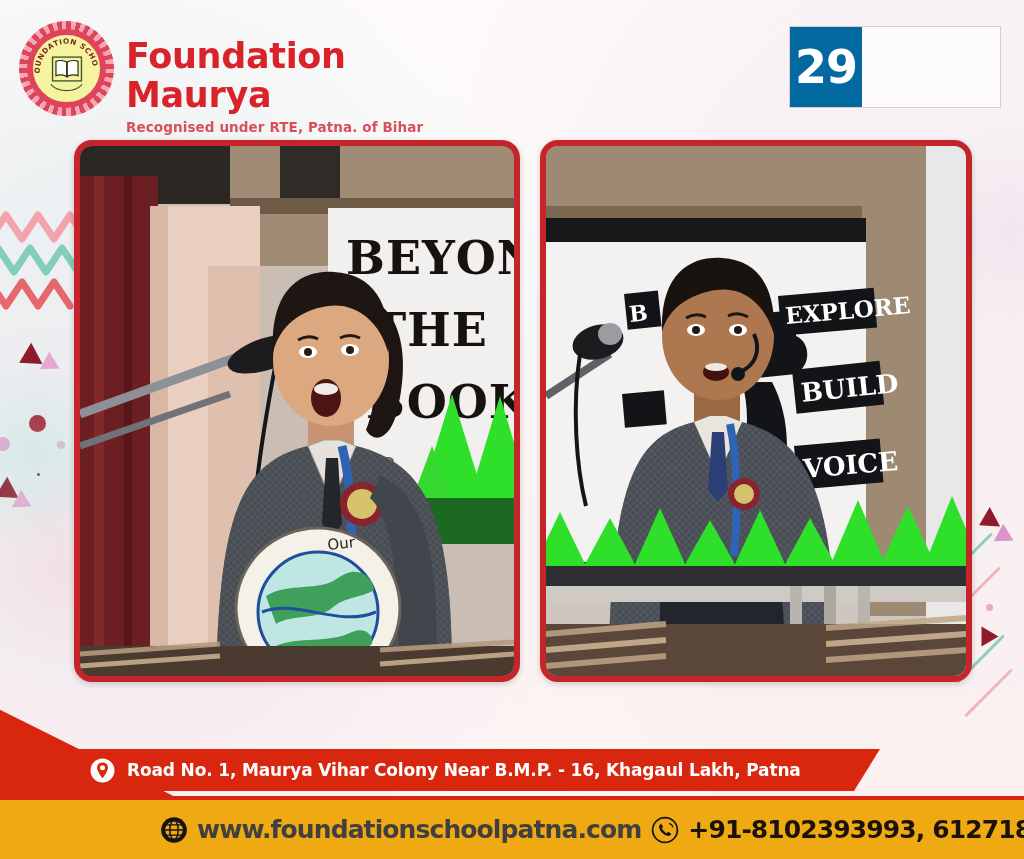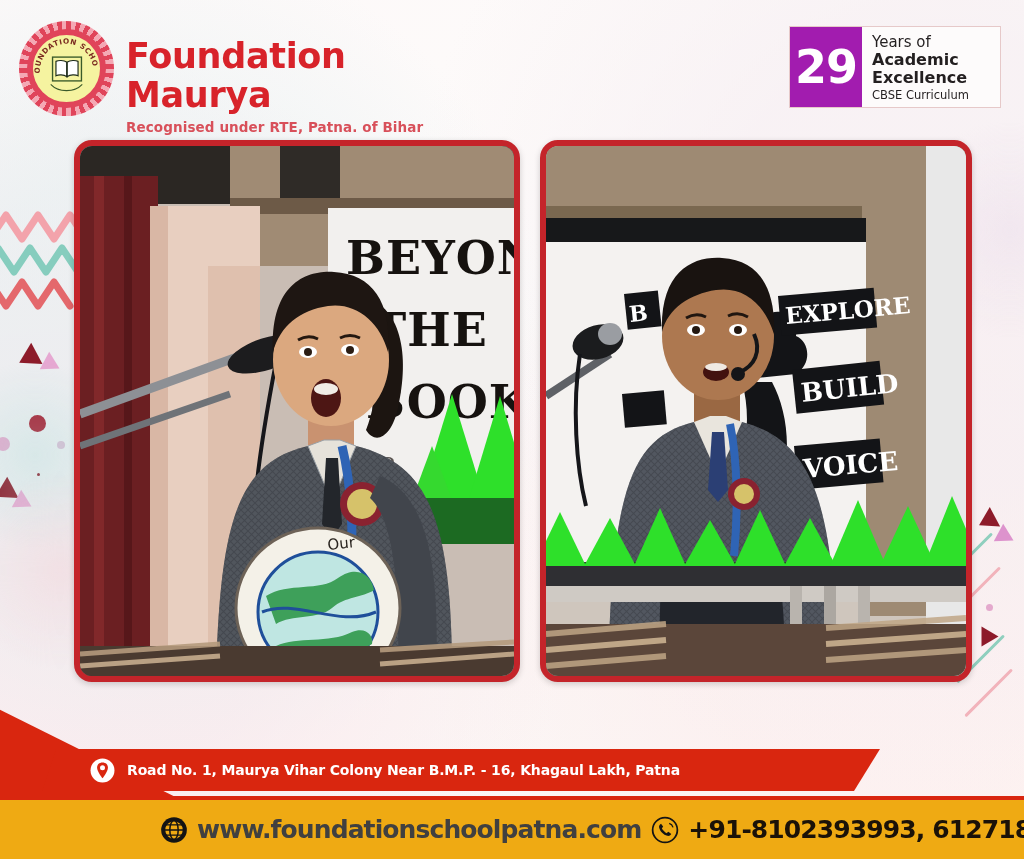--- a/index.html
+++ b/index.html
@@ -57,21 +57,21 @@
     margin-top:4px;color:#d8505a;font-weight:bold;font-size:13.5px;
     font-family:"DejaVu Sans",sans-serif;letter-spacing:.1px;
   }
   
   .badge{
     position:absolute;left:789px;top:26px;width:210px;height:80px;
     background:#fdfbfb;border:1.5px solid #e6c9c9;
     display:flex;align-items:stretch;
   }
   .badge-num{
-    width:72px;background:#a21caf;color:#fff;
+    width:72px;background:#0369a1;color:#fff;
     display:flex;align-items:center;justify-content:center;
     font-family:"DejaVu Sans",sans-serif;font-weight:bold;font-size:46px;
     line-height:1;letter-spacing:-1px;
   }
   .badge-txt{
     flex:1;padding:7px 0 0 10px;color:#231f20;
     font-family:"DejaVu Sans",sans-serif;
   }
   .badge-t1{font-size:15px;line-height:17px;}
   .badge-t2,.badge-t3{font-size:16px;line-height:18px;font-weight:bold;}
@@ -101,21 +101,21 @@
     position:absolute;left:42px;top:749px;width:838px;height:42px;
     background:#d9260f;
     clip-path:polygon(14px 0,100% 0,calc(100% - 26px) 100%,0 100%);
     display:flex;align-items:center;
   }
   .pin-wrap{
     margin-left:48px;width:25px;height:25px;display:flex;
     align-items:center;justify-content:center;
   }
   .addr-text{
-    margin-left:12px;color:#fff;font-weight:bold;font-size:14px;
+    margin-left:12px;color:#fff;font-weight:bold;font-size:17px;
     font-family:"DejaVu Sans",sans-serif;letter-spacing:-.15px;
     white-space:nowrap;
   }
   .yellowbar{
     position:absolute;left:0;right:0;bottom:0;height:59px;background:#efaa13;
     display:flex;align-items:center;
   }
   .yb-inner{
     display:flex;align-items:center;margin-left:160px;white-space:nowrap;
   }
@@ -196,26 +196,20 @@
   </div>
 
   <div class="brand">
     <div class="brand-l1">Foundation</div>
     <div class="brand-l2">Maurya</div>
     <div class="brand-sub">Recognised under RTE, Patna. of Bihar</div>
   </div>
 
   <div class="badge">
     <div class="badge-num">29</div>
-    <div class="badge-txt">
-      <div class="badge-t1">Years of</div>
-      <div class="badge-t2">Academic</div>
-      <div class="badge-t3">Excellence</div>
-      <div class="badge-t4">CBSE Curriculum</div>
-    </div>
   </div>
 
   <div class="frame frame-left">
     <div class="photo">
       <svg viewBox="0 0 434 530" preserveAspectRatio="xMidYMid slice" width="100%" height="100%">
 
         <rect x="0" y="0" width="434" height="530" fill="#c9bdb4"></rect>
         <rect x="0" y="0" width="434" height="58" fill="#2b2723"></rect>
         <rect x="150" y="0" width="284" height="120" fill="#a08b74"></rect>
         <rect x="150" y="52" width="284" height="16" fill="#6d5a47"></rect>

